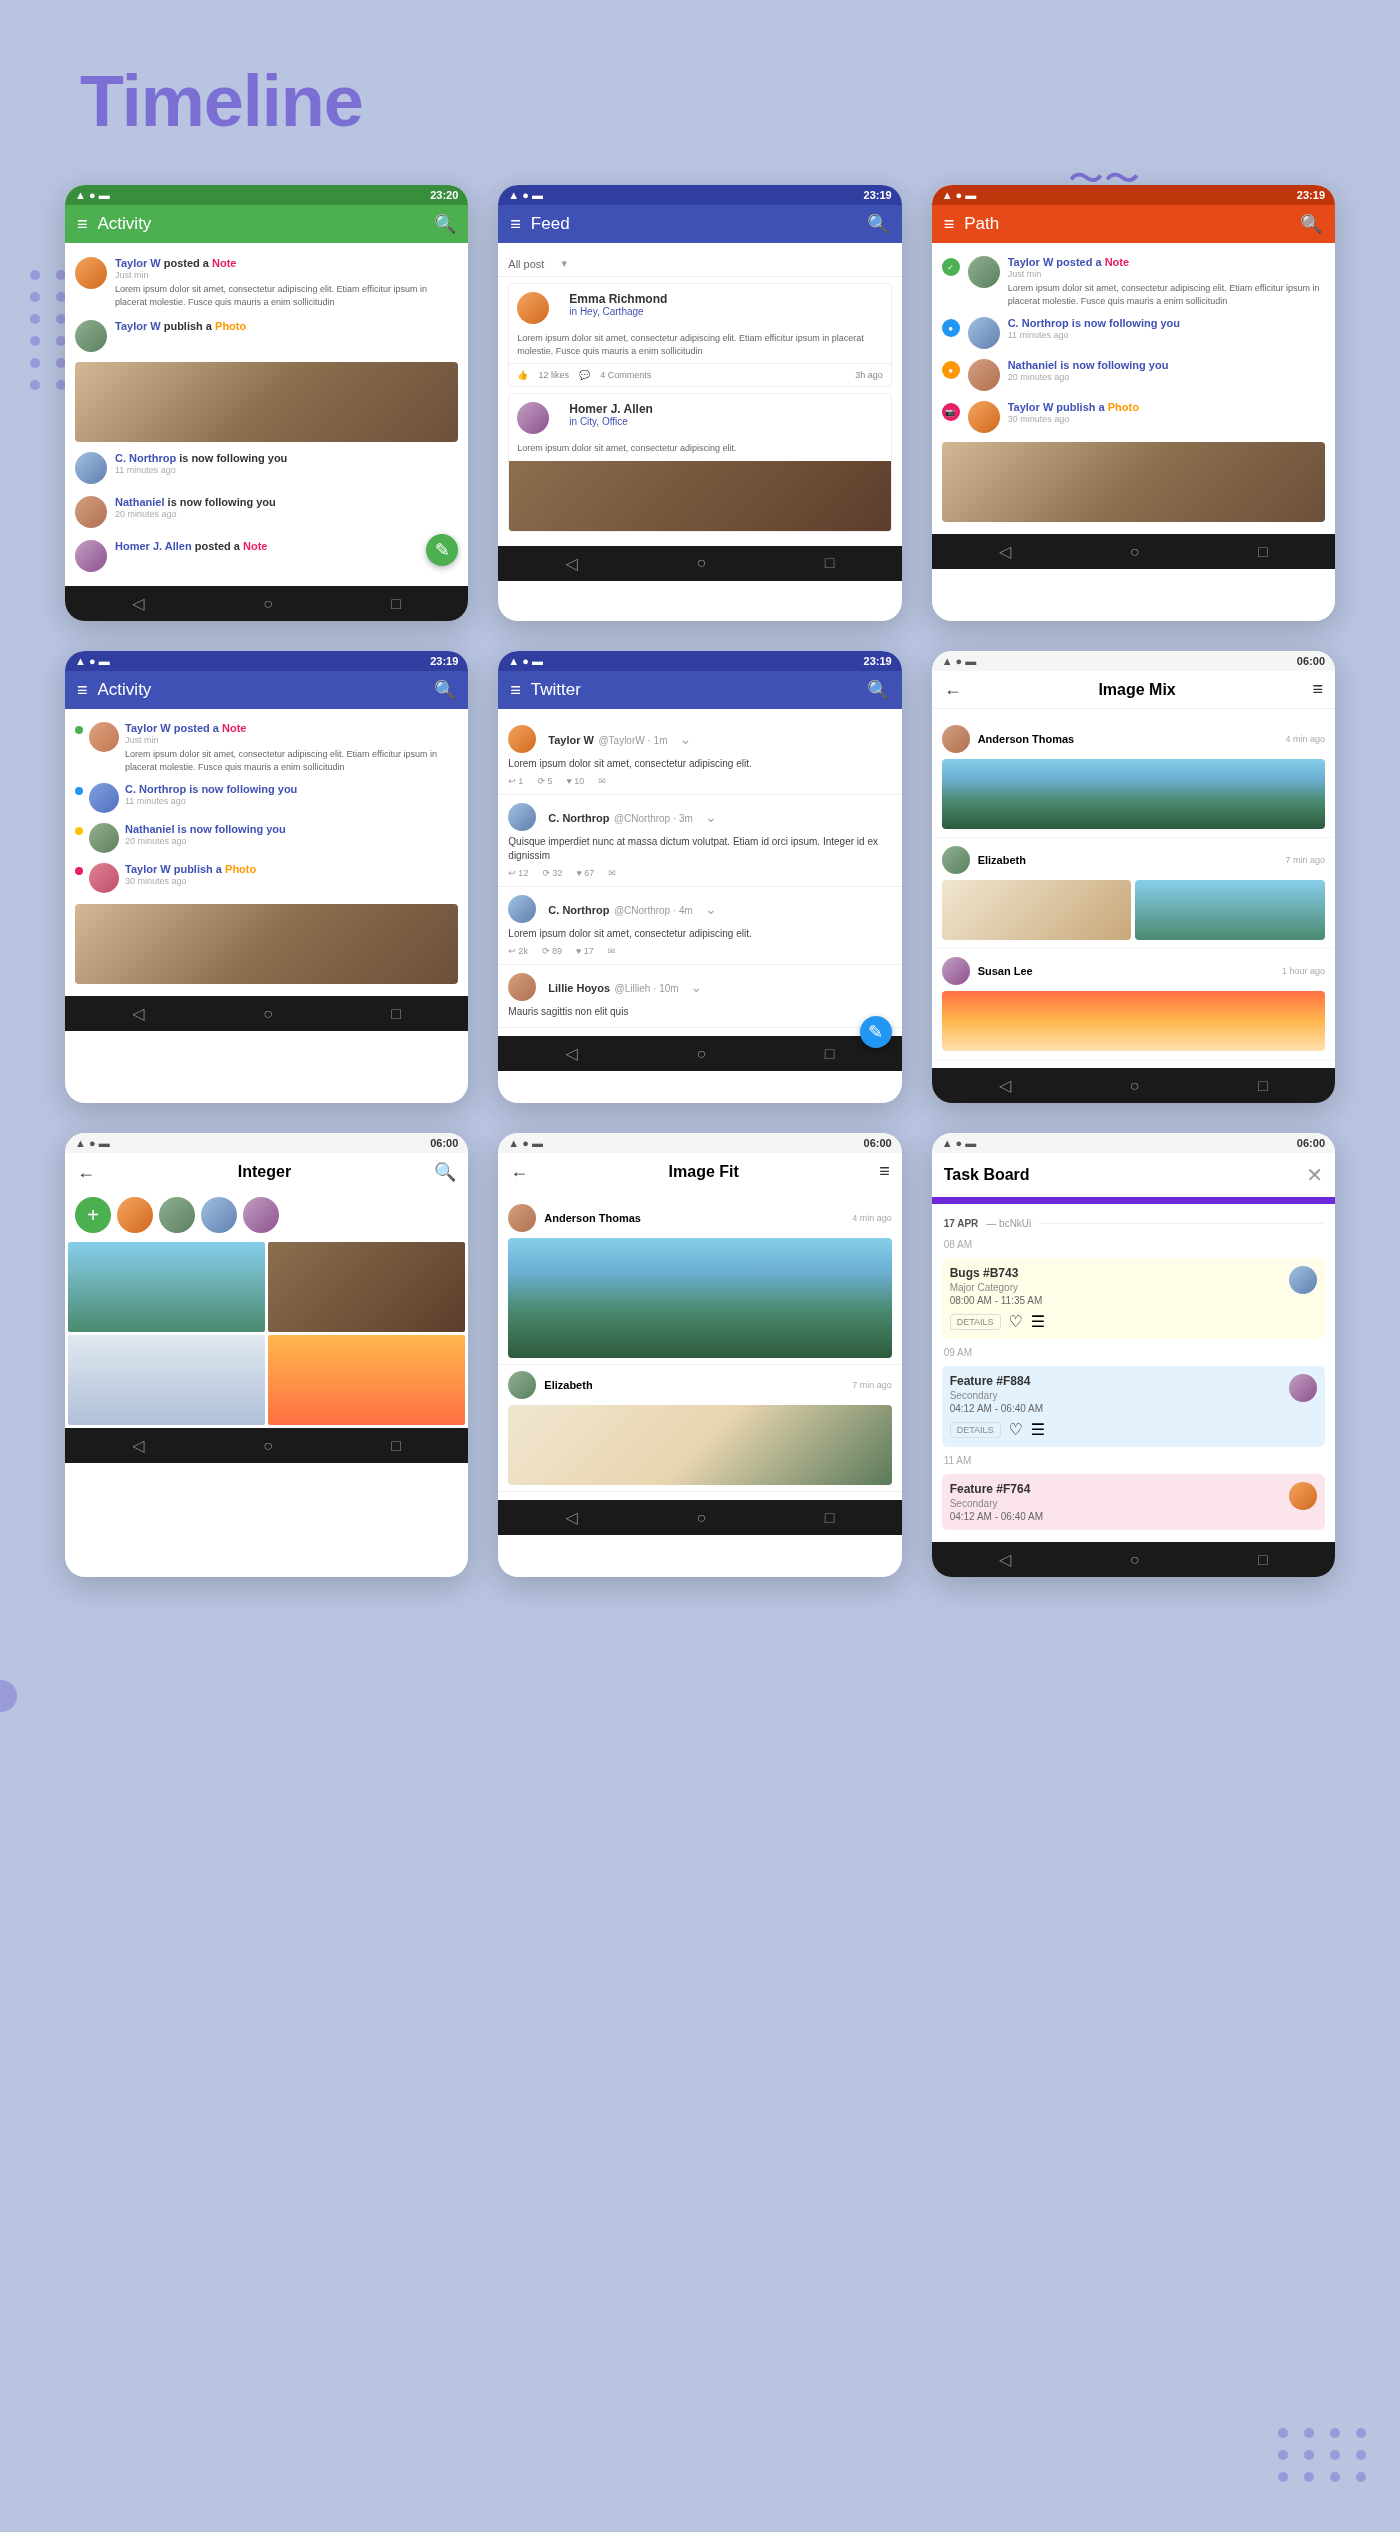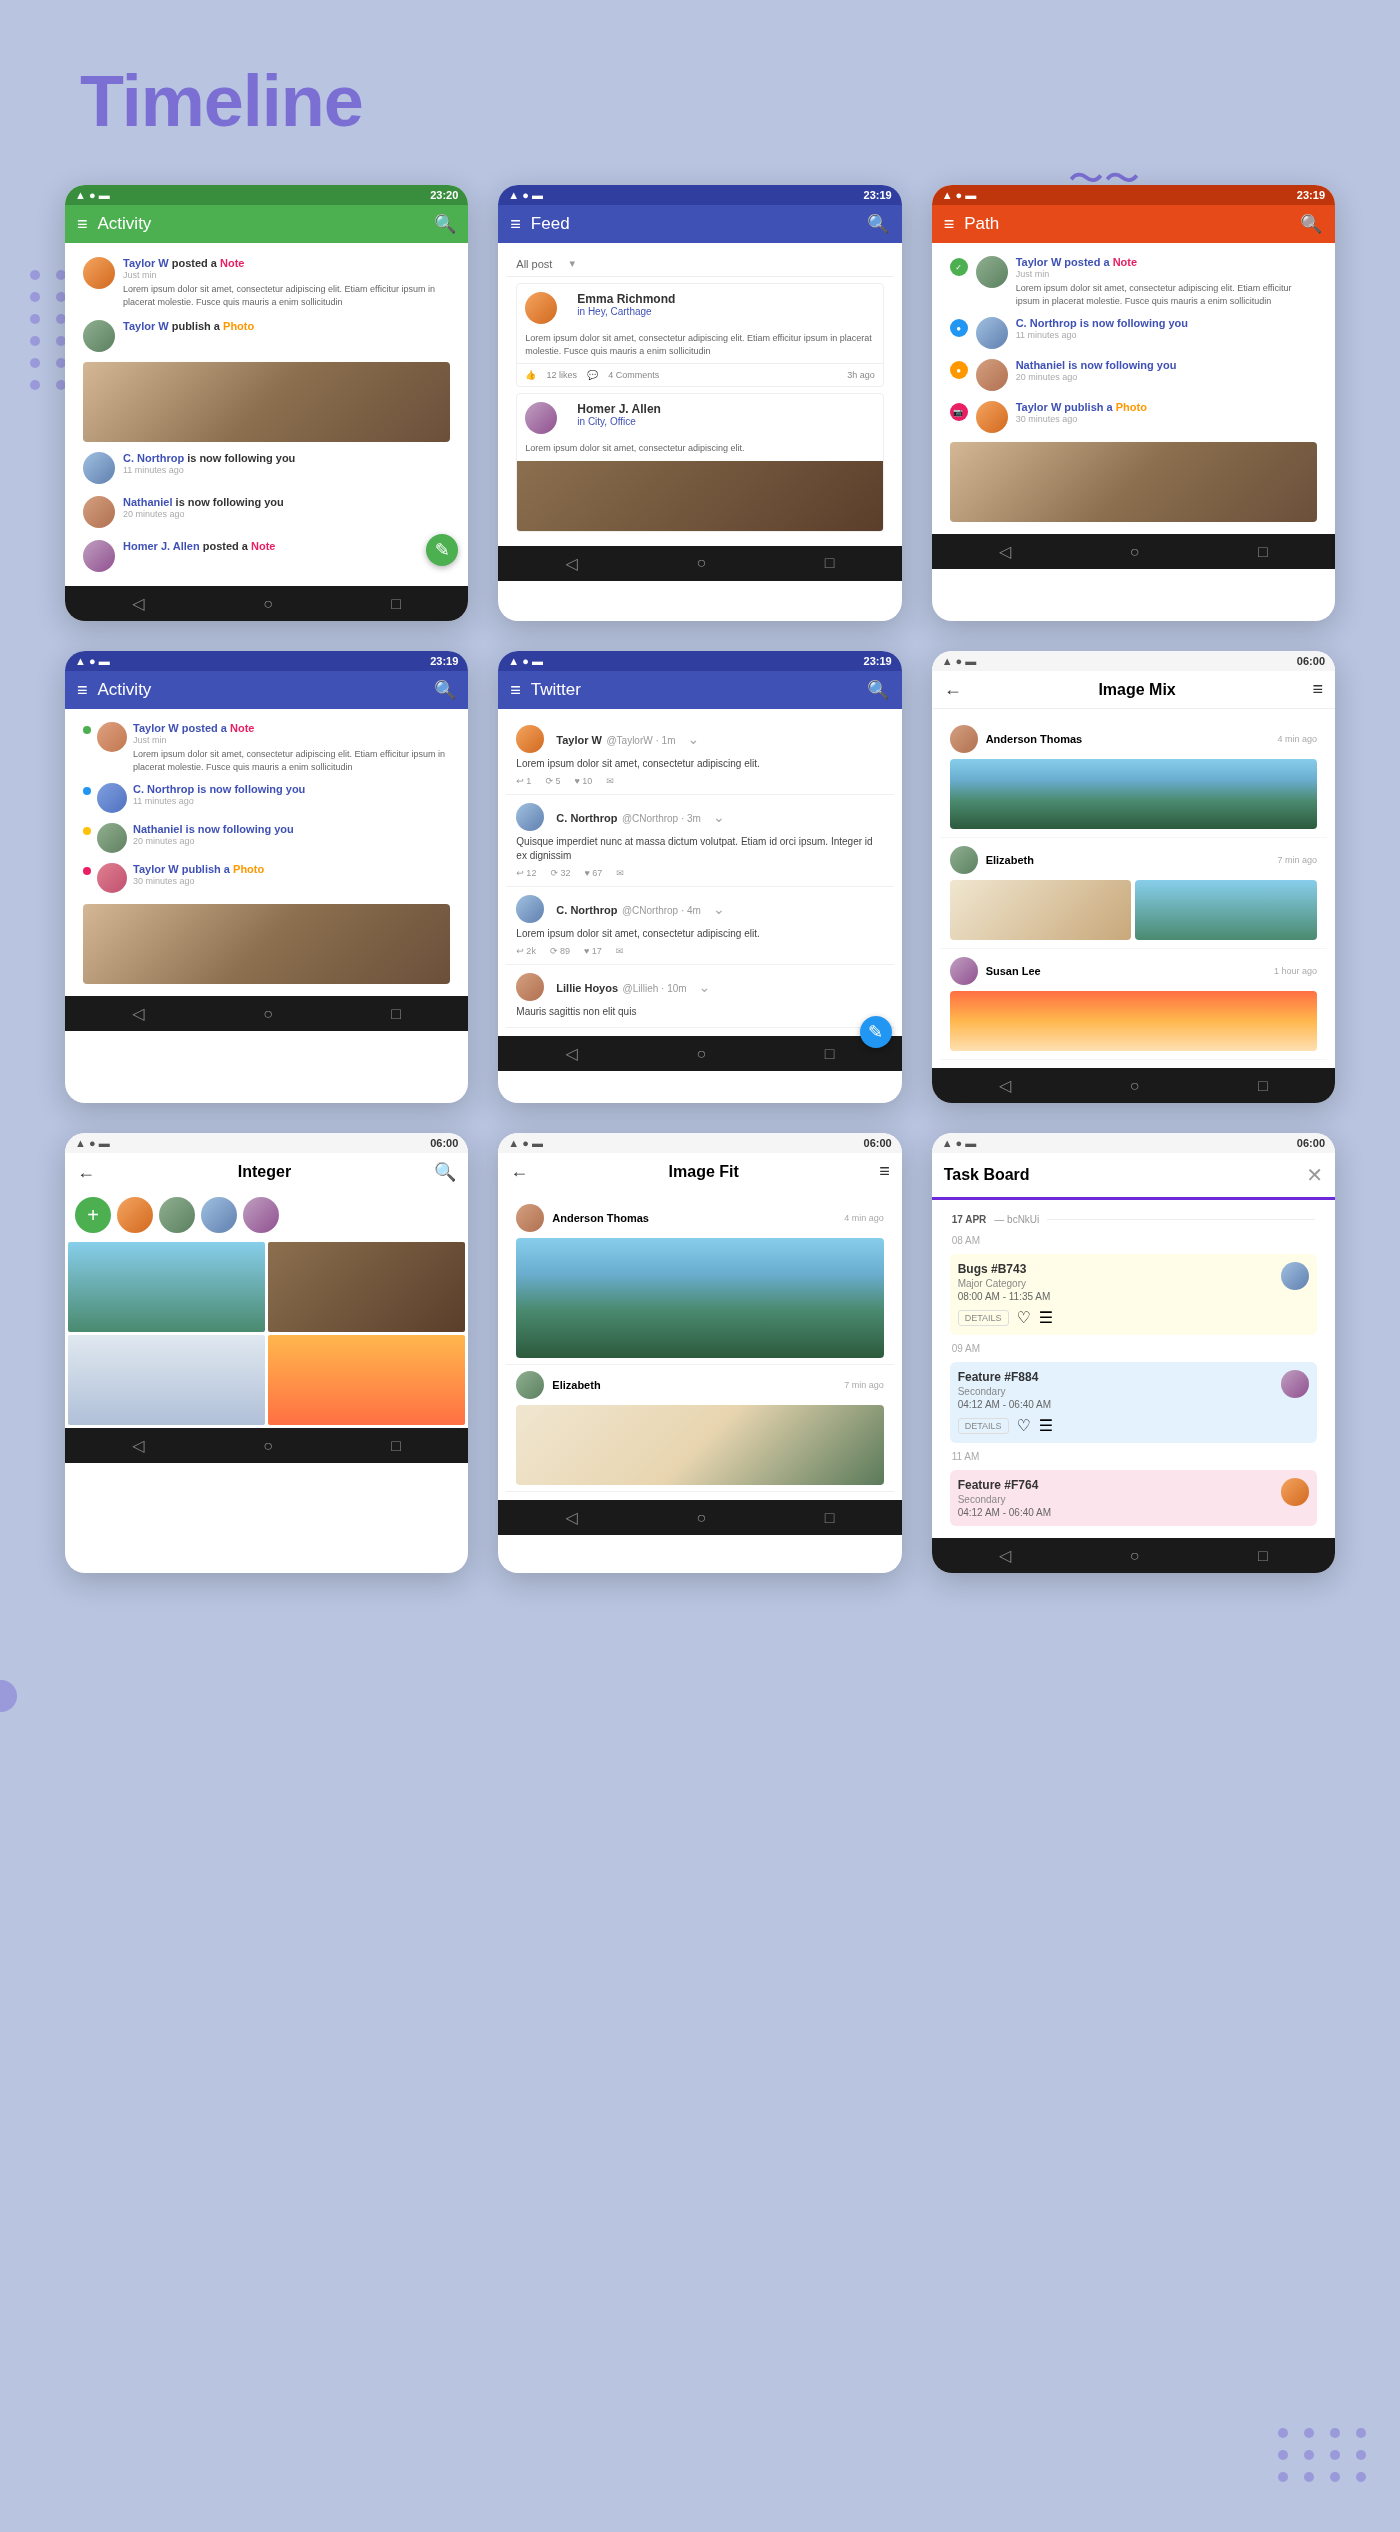--- a/index.html
+++ b/index.html
@@ -129,21 +129,21 @@
     
     .blue-bar { background: #3f51b5; }
     .blue-status { background: #303f9f; }
 
     
     .red-bar { background: #e64a19; }
     .red-status { background: #bf360c; }
 
     
     .phone-content {
-      padding: 8px 8px;
+      padding: 8px 0;
       background: #fff;
     }
 
     
     .activity-item {
       display: flex;
       align-items: flex-start;
       padding: 6px 10px;
       gap: 8px;
     }
@@ -431,21 +431,21 @@
       width: 100%;
       height: 80px;
       background: linear-gradient(135deg, #f0e6d0 0%, #e8d5b0 50%, #5a7a5a 100%);
     }
 
     
     .taskboard-bar {
       display: flex;
       align-items: center;
       padding: 10px 12px;
-      border-bottom: 3px solid #6d28d9;
+      border-bottom: 7px solid #6d28d9;
     }
     .taskboard-bar .title { font-size: 16px; font-weight: 600; flex: 1; }
     .taskboard-bar .close { font-size: 20px; color: #999; cursor: pointer; }
 
     .taskboard-date-row {
       display: flex;
       align-items: center;
       padding: 6px 12px;
       font-size: 10px;
       color: #999;

